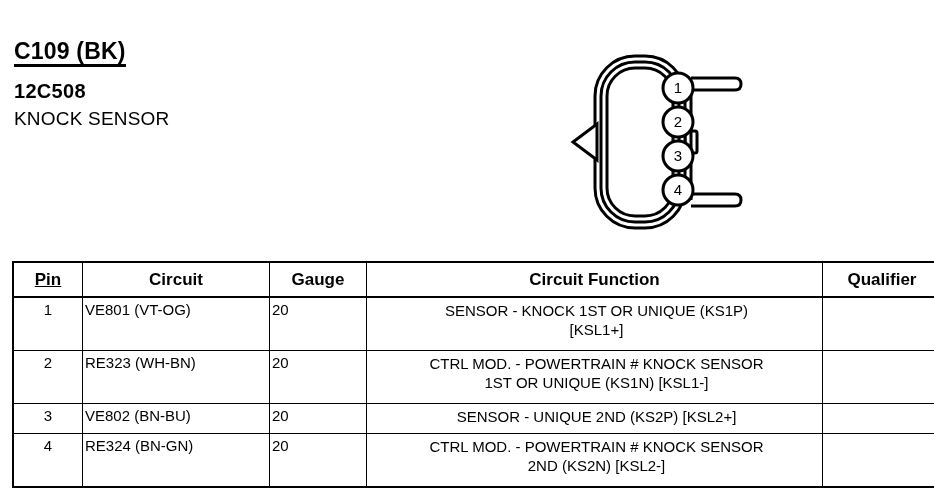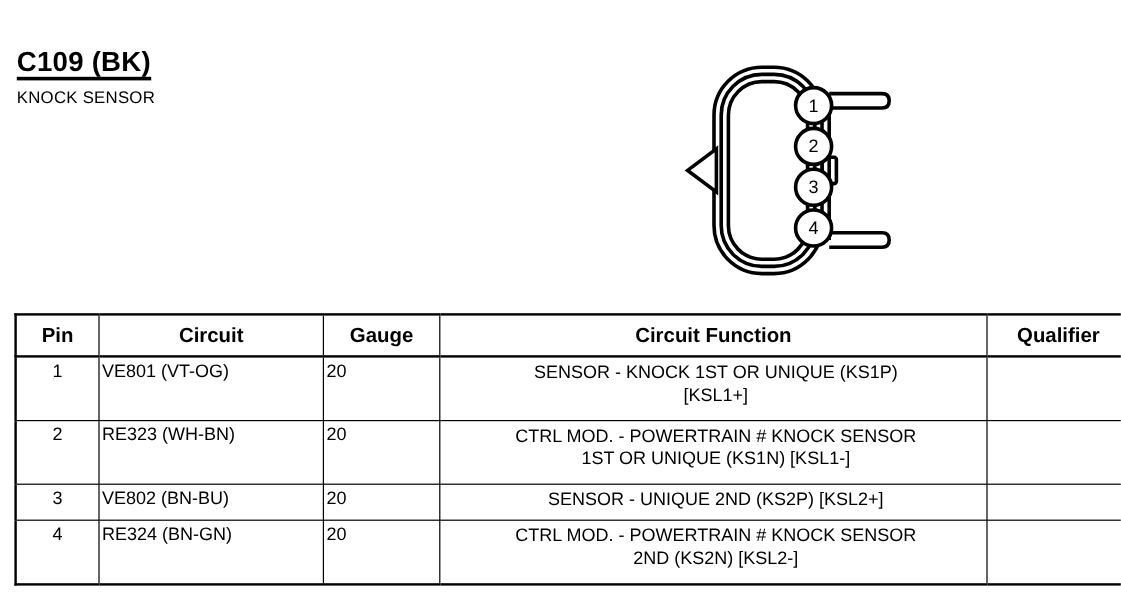--- a/index.html
+++ b/index.html
@@ -33,21 +33,21 @@
     padding-bottom: 1px;
   }
   #part-number {
     font-size: 20px;
     font-weight: bold;
     margin-top: 14px;
     letter-spacing: 0.3px;
     line-height: 1.05;
   }
   #component-name {
-    font-size: 14px;
+    font-size: 19px;
     font-weight: normal;
     margin-top: 7px;
     letter-spacing: 0.2px;
     line-height: 1.05;
   }
 
   
   #connector-figure {
     position: absolute;
     left: 565px;
@@ -84,21 +84,21 @@
   #pinout-table thead th {
     border-width: 2px 1px;
     font-size: 17px;
     font-weight: bold;
     text-align: center;
     height: 33px;
     line-height: 33px;
     padding: 0 2px;
     vertical-align: middle;
   }
-  #pinout-table thead th:first-child { border-left-width: 2px; }
+  #pinout-table thead th:first-child { border-left-width: 2px; text-decoration: underline; }
   #pinout-table thead th:last-child  { border-right-width: 2px; }
 
   #pinout-table tbody td { padding: 3px 2px 4px 2px; }
   #pinout-table tbody tr td:first-child { border-left-width: 2px; }
   #pinout-table tbody tr td:last-child  { border-right-width: 2px; }
   #pinout-table tbody tr:last-child td  { border-bottom-width: 2px; }
 
   .col-pin     { width: 64px;  text-align: center; }
   .col-circuit { width: 182px; text-align: left; }
   .col-gauge   { width: 92px;  }
@@ -109,20 +109,21 @@
   .cell-tall { height: 45px; }
   .cell-short { height: 22px; }
 </style>
 </head>
 <body>
 
 <div id="header-block">
   <div>
     <span id="connector-id">C109 (BK)</span>
   </div>
+  <div id="part-number">12C508</div>
   <div id="component-name">KNOCK SENSOR</div>
 </div>
 
 <div id="connector-figure">
   <svg width="200" height="200" viewBox="0 0 200 200">
 
     <g fill="none" stroke="#000" stroke-width="3">
       <path d="M 126 36
                L 170 36
                Q 176 36 176 42

